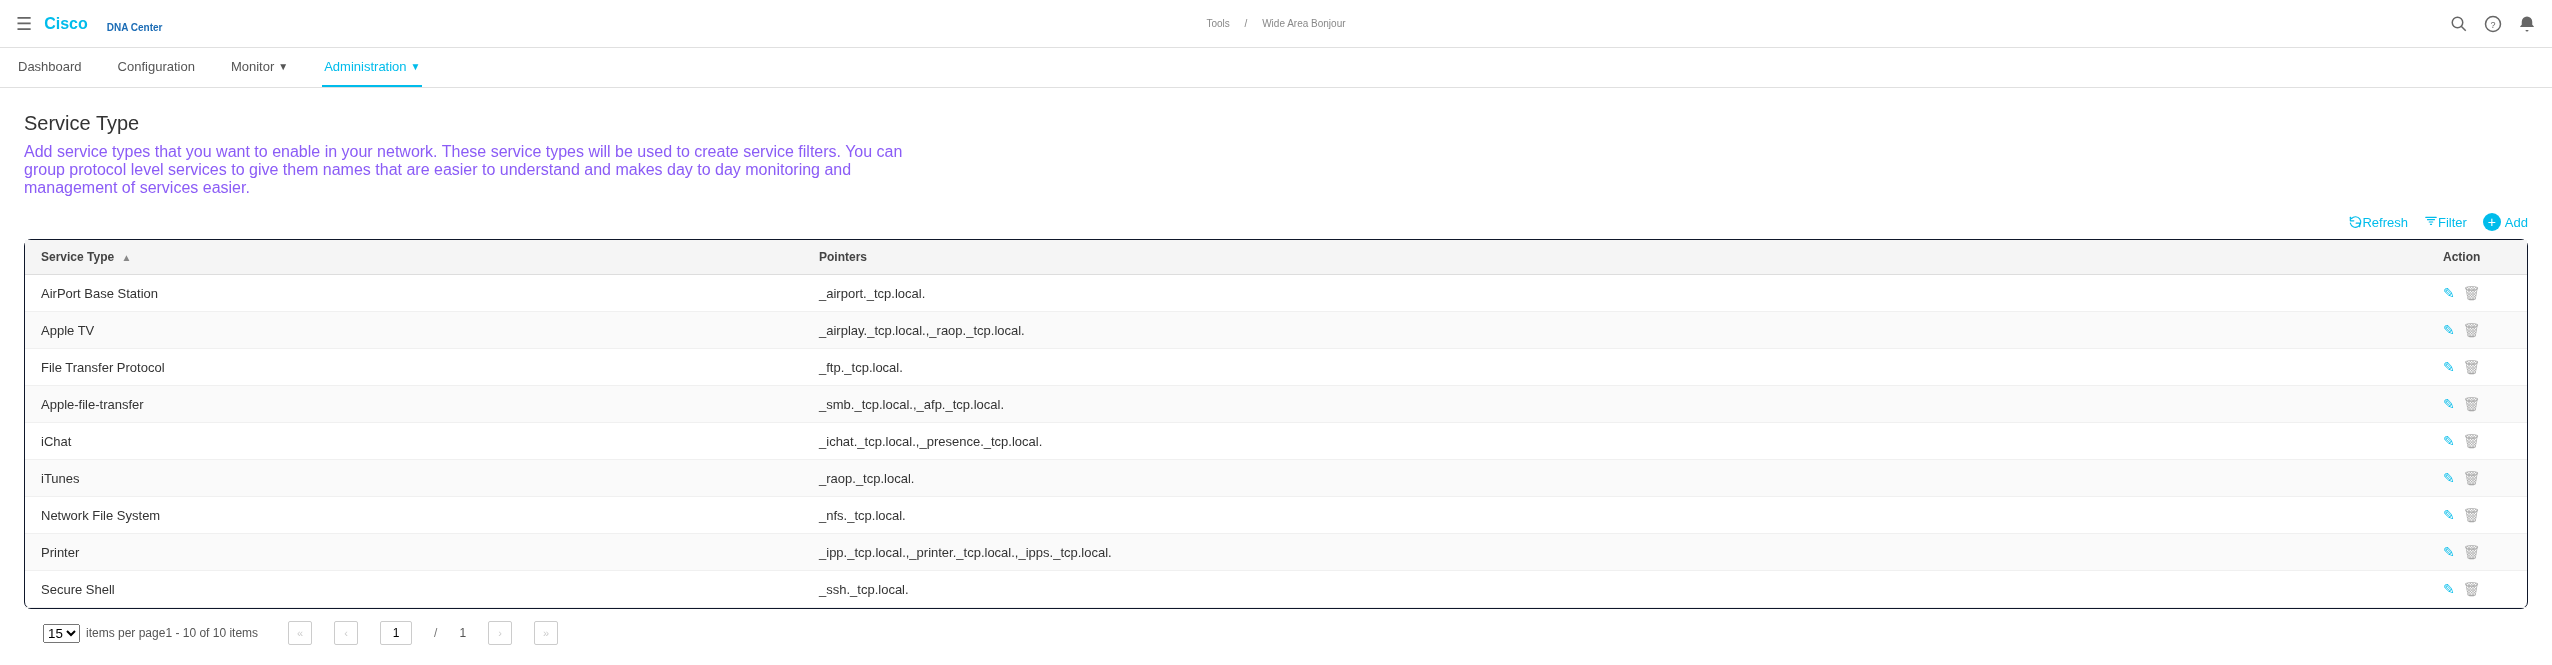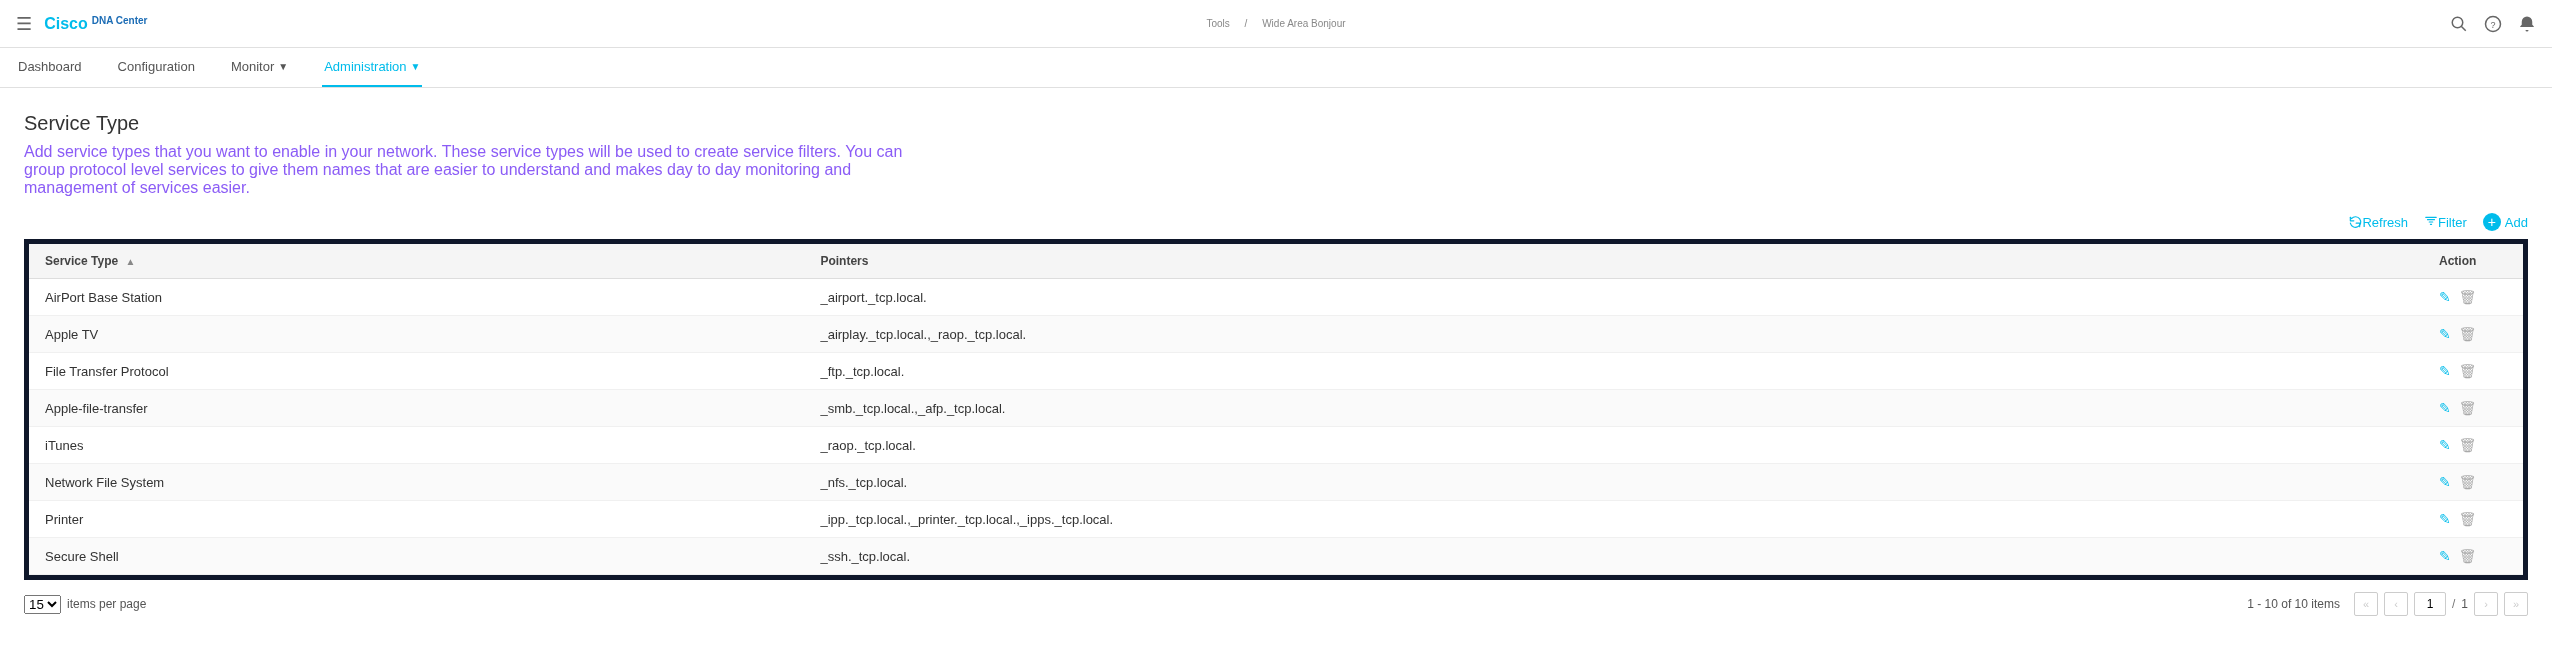--- a/index.html
+++ b/index.html
@@ -9,21 +9,21 @@
     .top-nav {
       display: flex;
       align-items: center;
       height: 48px;
       background: #fff;
       border-bottom: 1px solid #e0e0e0;
       padding: 0 16px;
       position: relative;
     }
     .top-nav .hamburger { font-size: 18px; color: #666; cursor: pointer; margin-right: 12px; }
-    .top-nav .brand { display: flex; align-items: flex-start; gap: 4px; }
+    .top-nav .brand { display: flex; align-items: flex-end; gap: 19px; }
     .top-nav .brand .cisco-text { color: #00bceb; font-weight: 700; font-size: 16px; }
     .top-nav .brand .dna-text { color: #1b6cb5; font-weight: 700; font-size: 10px; }
     .top-nav .page-title { position: absolute; left: 50%; transform: translateX(-50%); font-size: 10px; color: #555; }
     .top-nav .page-title span { color: #888; margin: 0 6px; }
     .top-nav .icons { margin-left: auto; display: flex; gap: 16px; align-items: center; }
     .top-nav .icons svg { width: 18px; height: 18px; fill: #666; cursor: pointer; }
 
     
     .second-nav {
       display: flex;
@@ -72,21 +72,21 @@
     }
     .toolbar-btn svg { width: 14px; height: 14px; }
     .add-btn { color: #00bceb; display: flex; align-items: center; gap: 4px; }
     .add-btn .add-circle {
       width: 18px; height: 18px; background: #00bceb; border-radius: 50%;
       display: flex; align-items: center; justify-content: center;
       color: #fff; font-size: 14px; line-height: 1;
     }
 
     
-    .table-container { border: 5px solid #0f172a; border-radius: 0; }
+    .table-container { border: 1px solid #0f172a; border-radius: 7px; }
     table { width: 100%; border-collapse: collapse; }
     thead tr { background: #f5f5f5; border-bottom: 1px solid #ddd; }
     thead th {
       padding: 10px 16px;
       text-align: left;
       font-size: 12px;
       font-weight: 600;
       color: #444;
     }
     thead th.sortable { cursor: pointer; }
@@ -95,27 +95,27 @@
     tbody tr:nth-child(even) { background: #fafafa; }
     tbody td { padding: 10px 16px; font-size: 13px; color: #333; }
     .action-cell { display: flex; gap: 8px; align-items: center; }
     .action-icon { color: #00bceb; cursor: pointer; font-size: 14px; }
     .action-icon-del { color: #aaa; cursor: pointer; font-size: 14px; }
 
     
     .footer {
       display: flex;
       align-items: center;
-      justify-content: space-between;
       margin-top: 12px;
       font-size: 12px;
       color: #555;
+      margin-left: 19px;
     }
     .footer-left { display: flex; align-items: center; gap: 6px; }
-    .pagination { display: flex; align-items: center; gap: 6px; }
+    .pagination { display: flex; align-items: center; gap: 22px; }
     .pagination-info { margin-right: 8px; }
     .page-btn {
       width: 24px; height: 24px; border: 1px solid #ccc; background: #fff;
       display: flex; align-items: center; justify-content: center;
       cursor: pointer; border-radius: 2px; font-size: 11px; color: #555;
     }
     .page-btn.disabled { color: #ccc; cursor: default; }
     .page-input { width: 32px; height: 24px; border: 1px solid #ccc; text-align: center; font-size: 12px; border-radius: 2px; }
     .page-of { color: #777; }
   </style>
@@ -246,20 +246,30 @@
       <td>Apple-file-transfer</td>
       <td>_smb._tcp.local.,_afp._tcp.local.</td>
       <td>
         <div class="action-cell">
           <span class="action-icon" title="Edit">✎</span>
           <span class="action-icon-del" title="Delete">🗑</span>
         </div>
       </td>
     </tr>
           <tr>
+      <td>iChat</td>
+      <td>_ichat._tcp.local.,_presence._tcp.local.</td>
+      <td>
+        <div class="action-cell">
+          <span class="action-icon" title="Edit">✎</span>
+          <span class="action-icon-del" title="Delete">🗑</span>
+        </div>
+      </td>
+    </tr>
+          <tr>
       <td>iTunes</td>
       <td>_raop._tcp.local.</td>
       <td>
         <div class="action-cell">
           <span class="action-icon" title="Edit">✎</span>
           <span class="action-icon-del" title="Delete">🗑</span>
         </div>
       </td>
     </tr>
           <tr>

